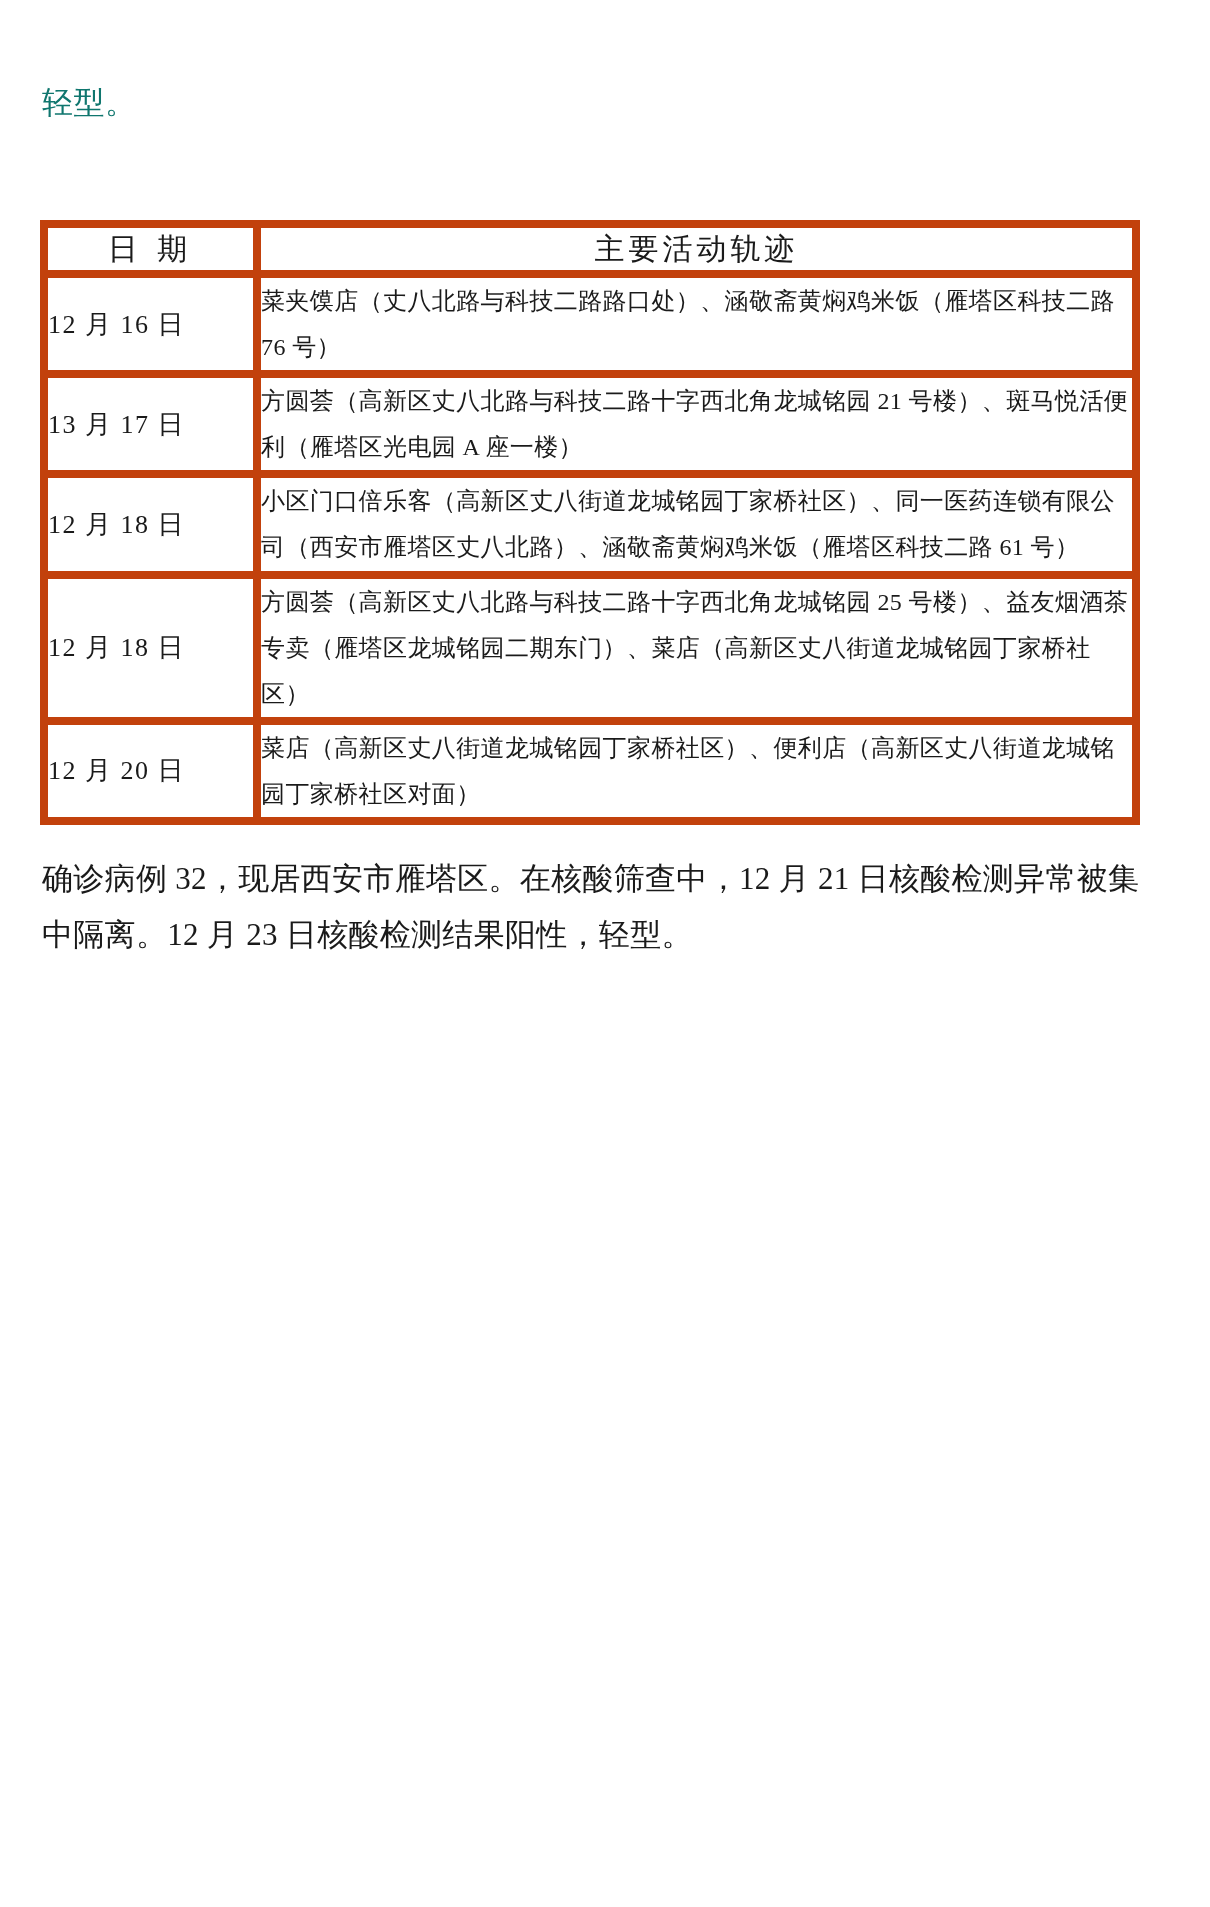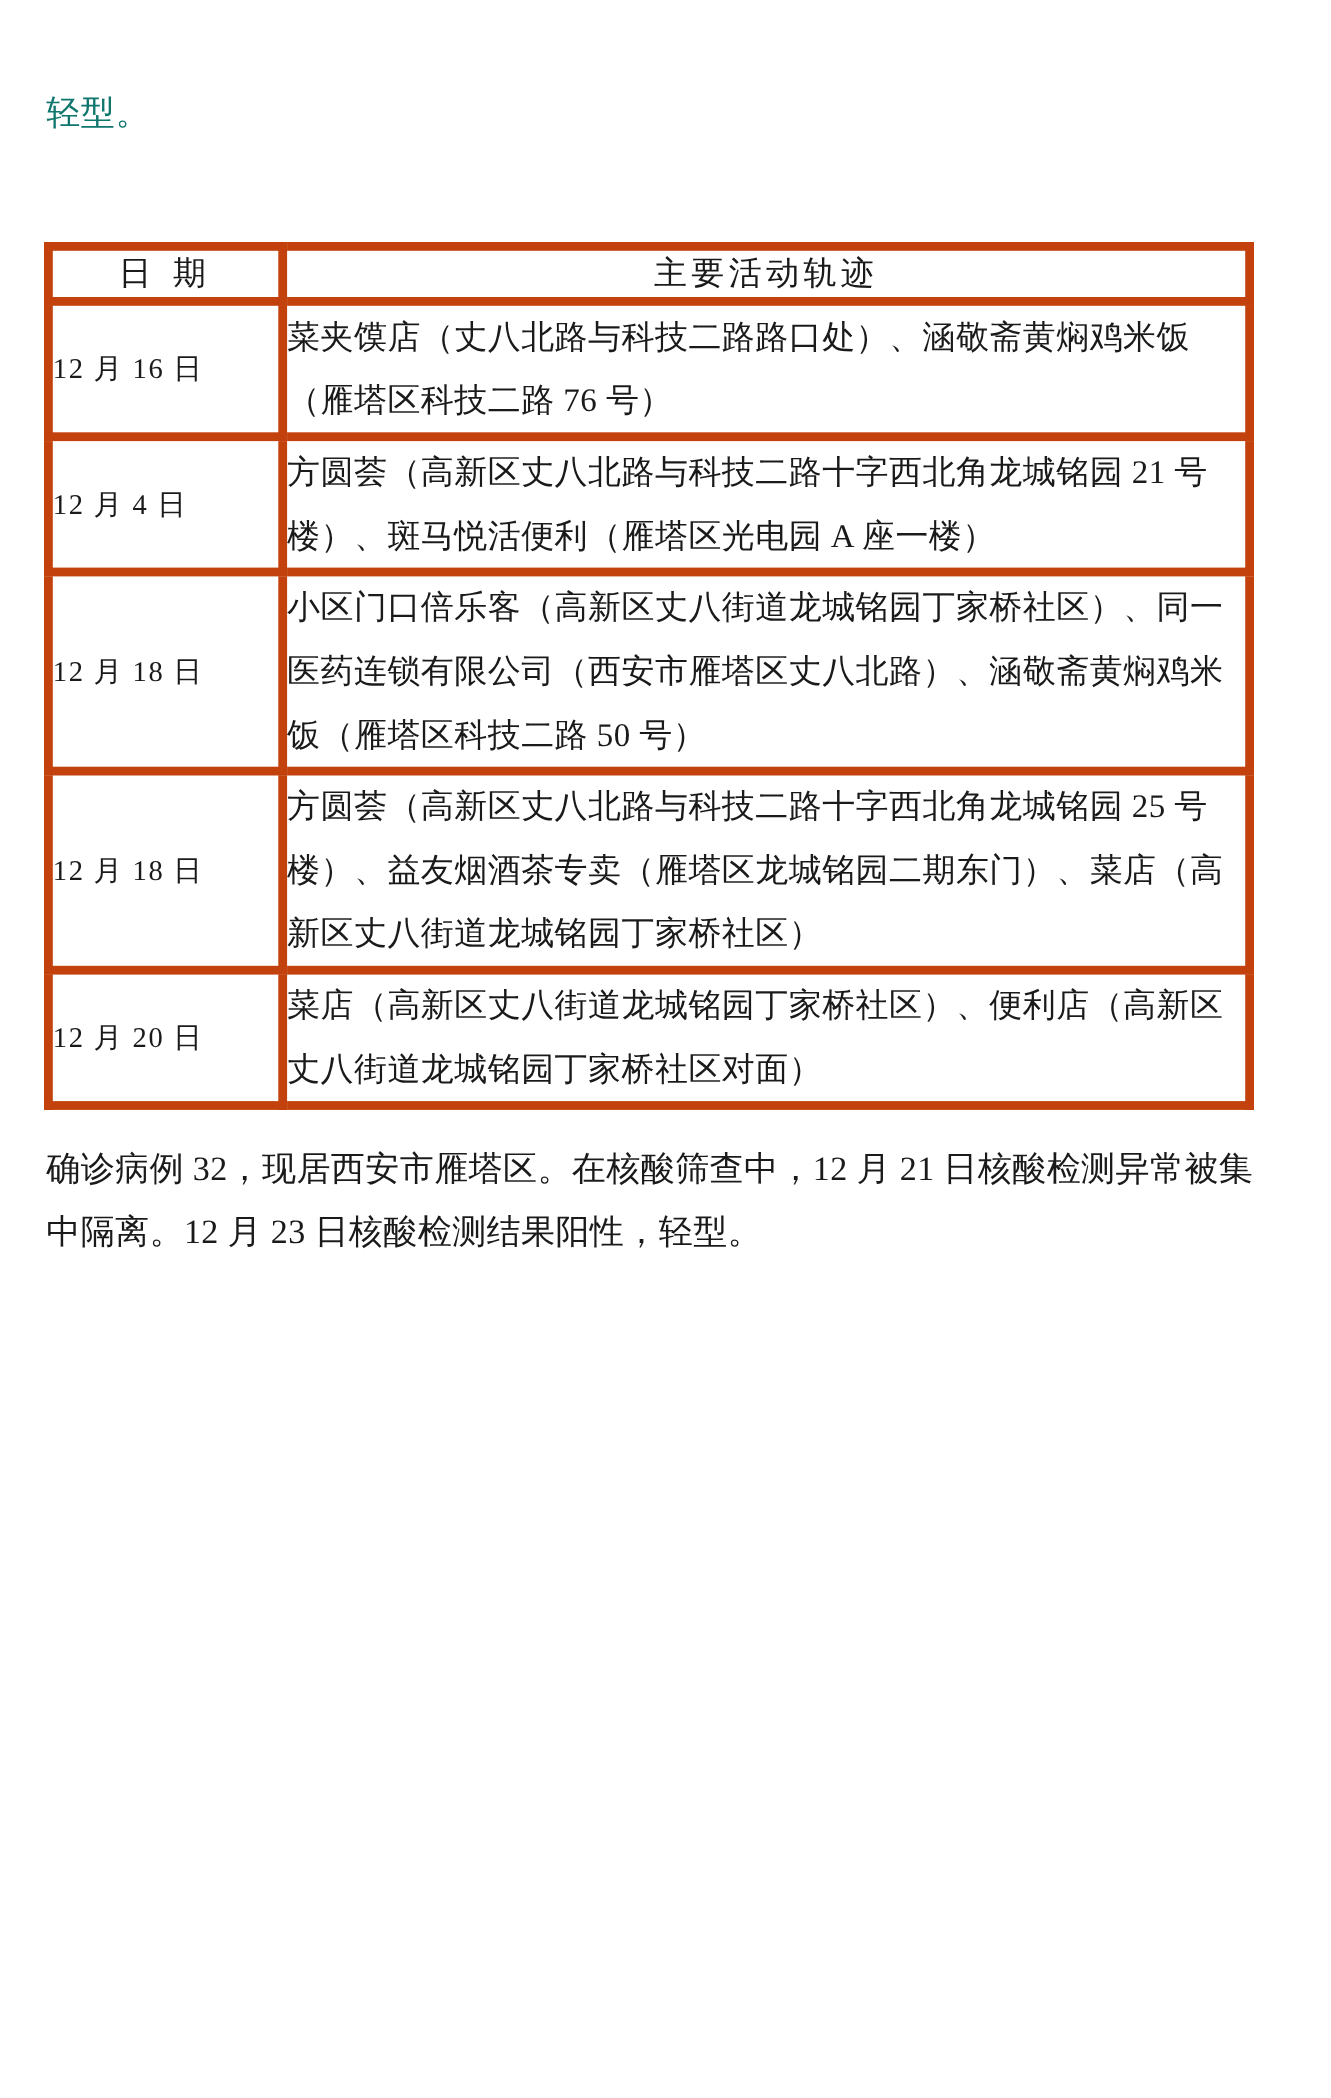--- a/index.html
+++ b/index.html
@@ -62,21 +62,21 @@
     margin-left: 39px;
   }
   td.date-cell {
     font-size: 26px;
     letter-spacing: 1.5px;
     line-height: 1.5;
     white-space: nowrap;
   }
   td.track-cell {
     text-align: left;
-    font-size: 30px;
+    font-size: 24px;
     line-height: 1.92;
     padding: 20px 18px 20px 22px;
     letter-spacing: 0.4px;
     word-break: break-all;
   }
   .tail-text {
     font-size: 31px;
     line-height: 1.82;
     letter-spacing: 0.3px;
     margin-top: 26px;
@@ -105,26 +105,26 @@
         <th class="th-cell th-date">日 期</th>
         <th class="th-cell th-track">主要活动轨迹</th>
       </tr>
     </thead>
     <tbody>
       <tr>
         <td class="date-cell">12 月 16 日</td>
         <td class="track-cell">菜夹馍店（丈八北路与科技二路路口处）、涵敬斋黄焖鸡米饭（雁塔区科技二路 76 号）</td>
       </tr>
       <tr>
-        <td class="date-cell">12 月 4 日</td>
+        <td class="date-cell">13 月 17 日</td>
         <td class="track-cell">方圆荟（高新区丈八北路与科技二路十字西北角龙城铭园 21 号楼）、斑马悦活便利（雁塔区光电园 A 座一楼）</td>
       </tr>
       <tr>
         <td class="date-cell">12 月 18 日</td>
-        <td class="track-cell">小区门口倍乐客（高新区丈八街道龙城铭园丁家桥社区）、同一医药连锁有限公司（西安市雁塔区丈八北路）、涵敬斋黄焖鸡米饭（雁塔区科技二路 50 号）</td>
+        <td class="track-cell">小区门口倍乐客（高新区丈八街道龙城铭园丁家桥社区）、同一医药连锁有限公司（西安市雁塔区丈八北路）、涵敬斋黄焖鸡米饭（雁塔区科技二路 61 号）</td>
       </tr>
       <tr>
         <td class="date-cell">12 月 18 日</td>
         <td class="track-cell">方圆荟（高新区丈八北路与科技二路十字西北角龙城铭园 25 号楼）、益友烟酒茶专卖（雁塔区龙城铭园二期东门）、菜店（高新区丈八街道龙城铭园丁家桥社区）</td>
       </tr>
       <tr>
         <td class="date-cell">12 月 20 日</td>
         <td class="track-cell">菜店（高新区丈八街道龙城铭园丁家桥社区）、便利店（高新区丈八街道龙城铭园丁家桥社区对面）</td>
       </tr>
     </tbody>

